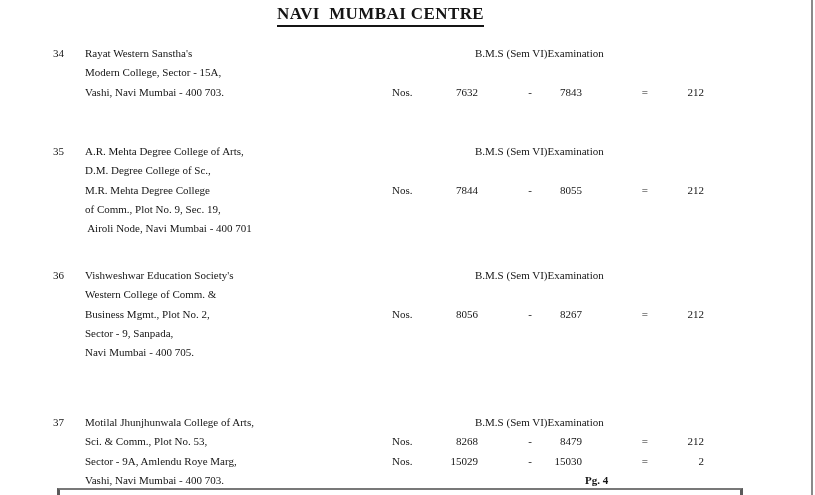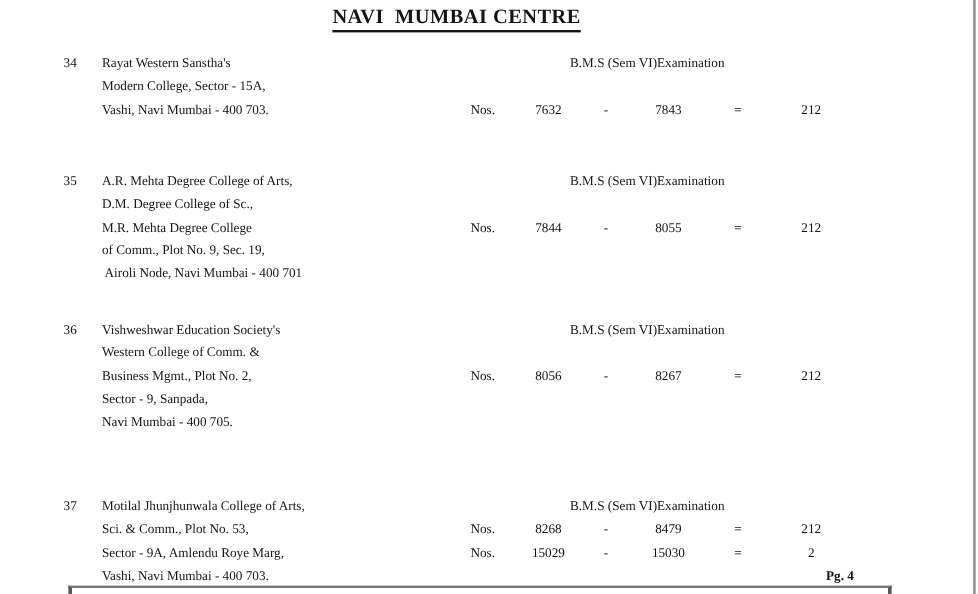--- a/index.html
+++ b/index.html
@@ -51,26 +51,25 @@
     white-space: pre;
   }
   .nos {
     display: grid;
     grid-template-columns: 48px 42px 54px 50px 66px 56px;
   }
   .nos .nlabel {
     padding-left: 4px;
   }
   .nos .cnum {
-    text-align: center;
+    text-align: right;
   }
   .pg {
     padding-left: 197px;
     font-weight: bold;
-    text-align: center;
   }
   .bottom-box-rule {
     position: absolute;
     left: 57px;
     top: 488px;
     width: 680px;
     height: 7px;
     border-top: 2px solid #787878;
     border-left: 3px solid #5a5a5a;
     border-right: 3px solid #5a5a5a;

